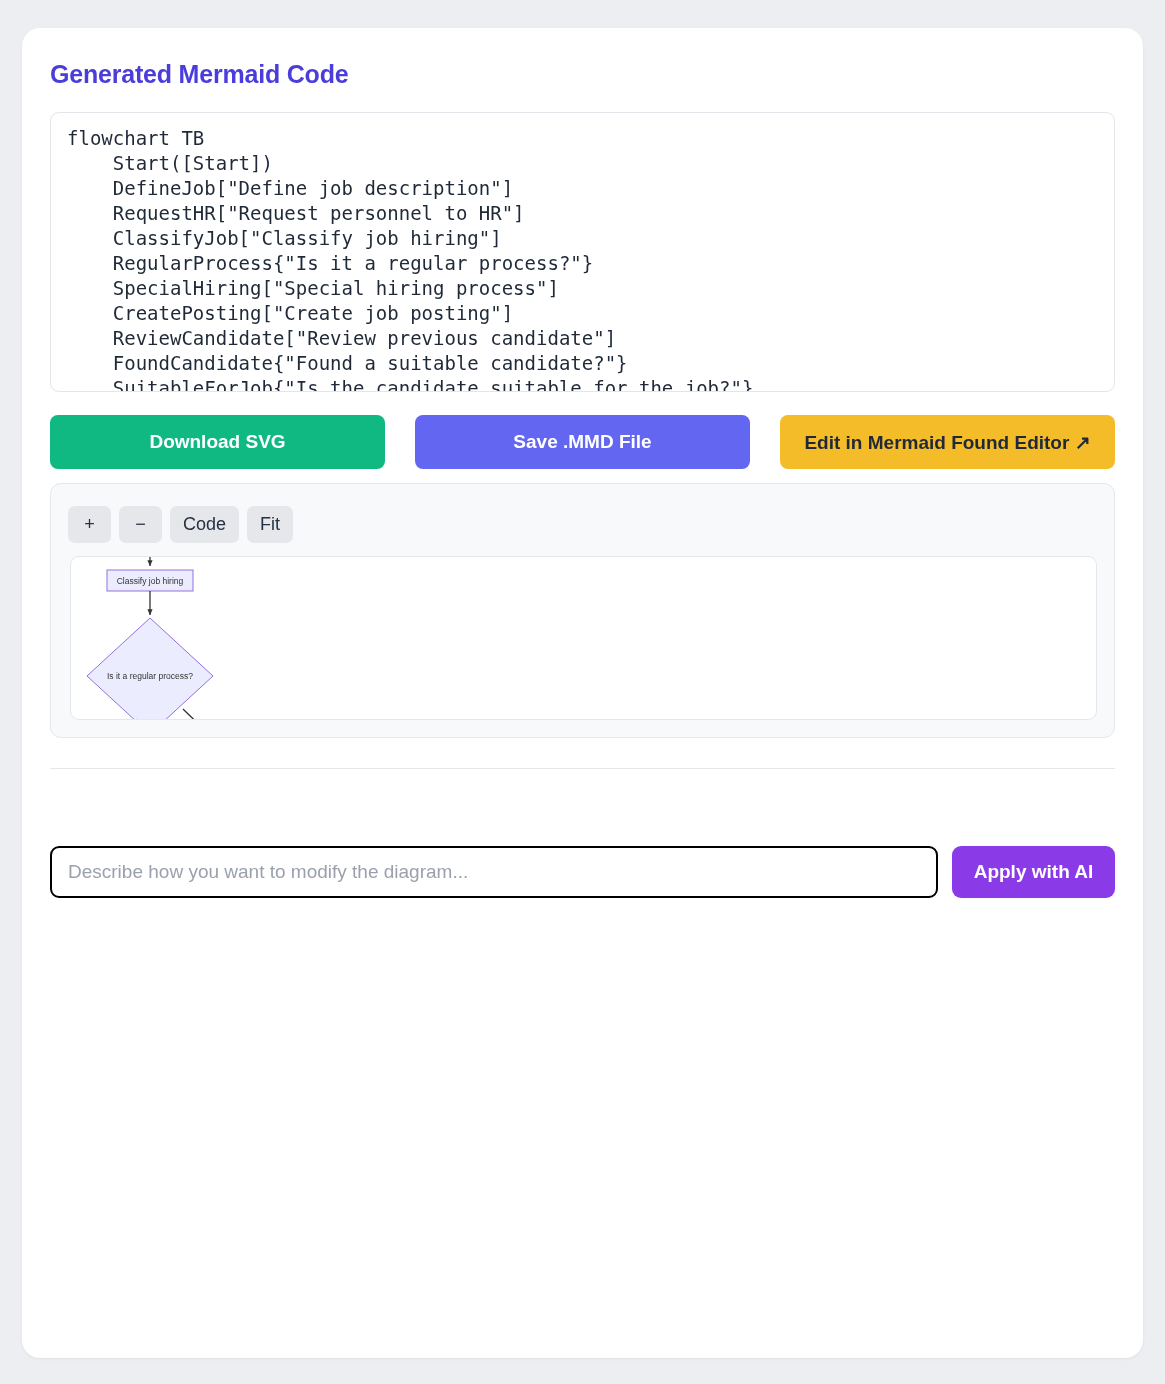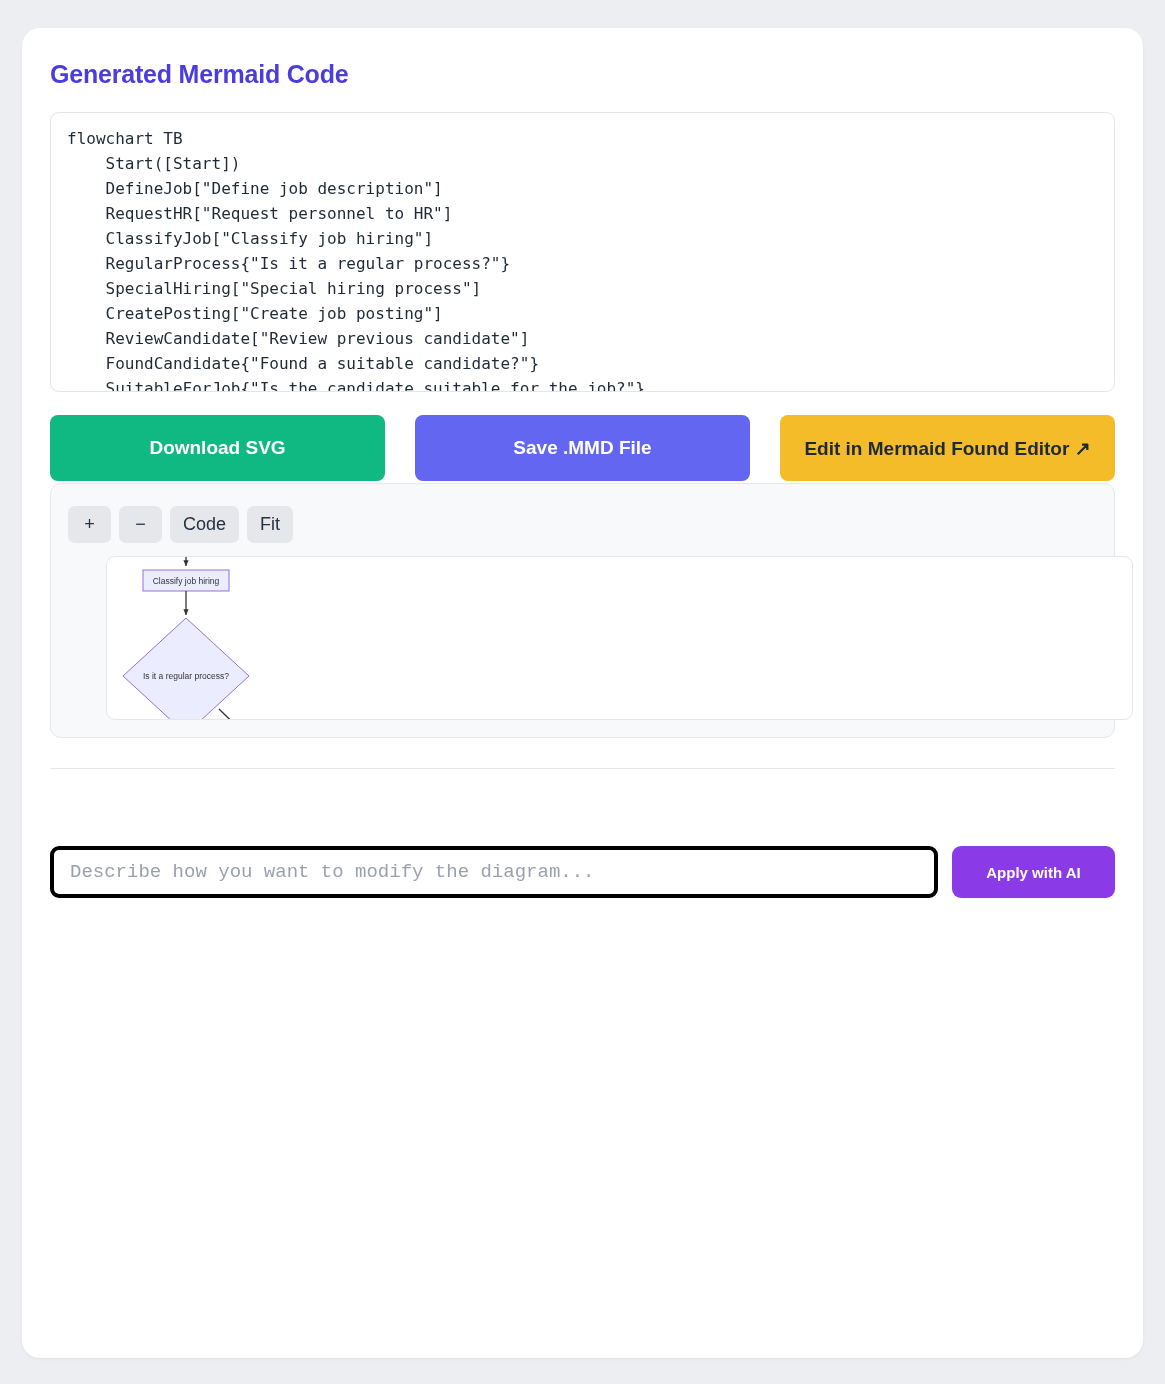--- a/index.html
+++ b/index.html
@@ -39,33 +39,33 @@
     height: 280px;
     border: 1px solid #e2e5ea;
     border-radius: 9px;
     background: #ffffff;
     overflow: hidden;
   }
   .code-pre {
     margin: 0;
     padding: 13px 16px 0 16px;
     font-family: "DejaVu Sans Mono", "Liberation Mono", monospace;
-    font-size: 16px;
+    font-size: 19px;
     line-height: 25px;
     color: #1f2937;
     white-space: pre;
   }
 
   
   .btn-row {
     position: absolute;
     left: 28px;
     top: 387px;
     width: 1065px;
-    height: 66px;
+    height: 54px;
     display: flex;
     gap: 30px;
   }
   .btn {
     flex: 1;
     border: none;
     border-radius: 8px;
     font-family: "Liberation Sans", sans-serif;
     font-size: 19px;
     font-weight: bold;
@@ -115,21 +115,20 @@
   .canvas {
     position: absolute;
     left: 19px;
     top: 72px;
     width: 1027px;
     height: 164px;
     background: #ffffff;
     border: 1px solid #e5e7eb;
     border-radius: 9px;
     overflow: hidden;
-    margin-left: 36px;
   }
   .canvas svg { display: block; }
   .mtext {
     font-family: "Liberation Sans", sans-serif;
     font-size: 8.5px;
     fill: #333333;
   }
   .elabel {
     font-family: "Liberation Sans", sans-serif;
     font-size: 8px;
@@ -155,39 +154,39 @@
     left: 28px;
     top: 818px;
     width: 1065px;
     height: 52px;
     display: flex;
     gap: 14px;
   }
   .ai-input {
     flex: 1;
     height: 52px;
-    border: 4px solid #000000;
+    border: 2px solid #000000;
     border-radius: 9px;
     padding: 0 16px;
-    font-family: Liberation Mono, monospace;
+    font-family: Liberation Sans, sans-serif;
     font-size: 19px;
     color: #1f2937;
     background: #ffffff;
     outline: none;
   }
   .ai-input::placeholder { color: #9aa1ad; }
   .ai-apply {
     width: 163px;
     height: 52px;
     background: #8b3ae8;
     border: none;
     border-radius: 9px;
     color: #ffffff;
     font-family: "Liberation Sans", sans-serif;
-    font-size: 15px;
+    font-size: 19px;
     font-weight: bold;
     cursor: pointer;
   }
 </style>
 </head>
 <body>
 
 <div class="page-card">
 
   <div class="section-title" style="position:absolute;left:28px;top:32px;">Generated Mermaid Code</div>

